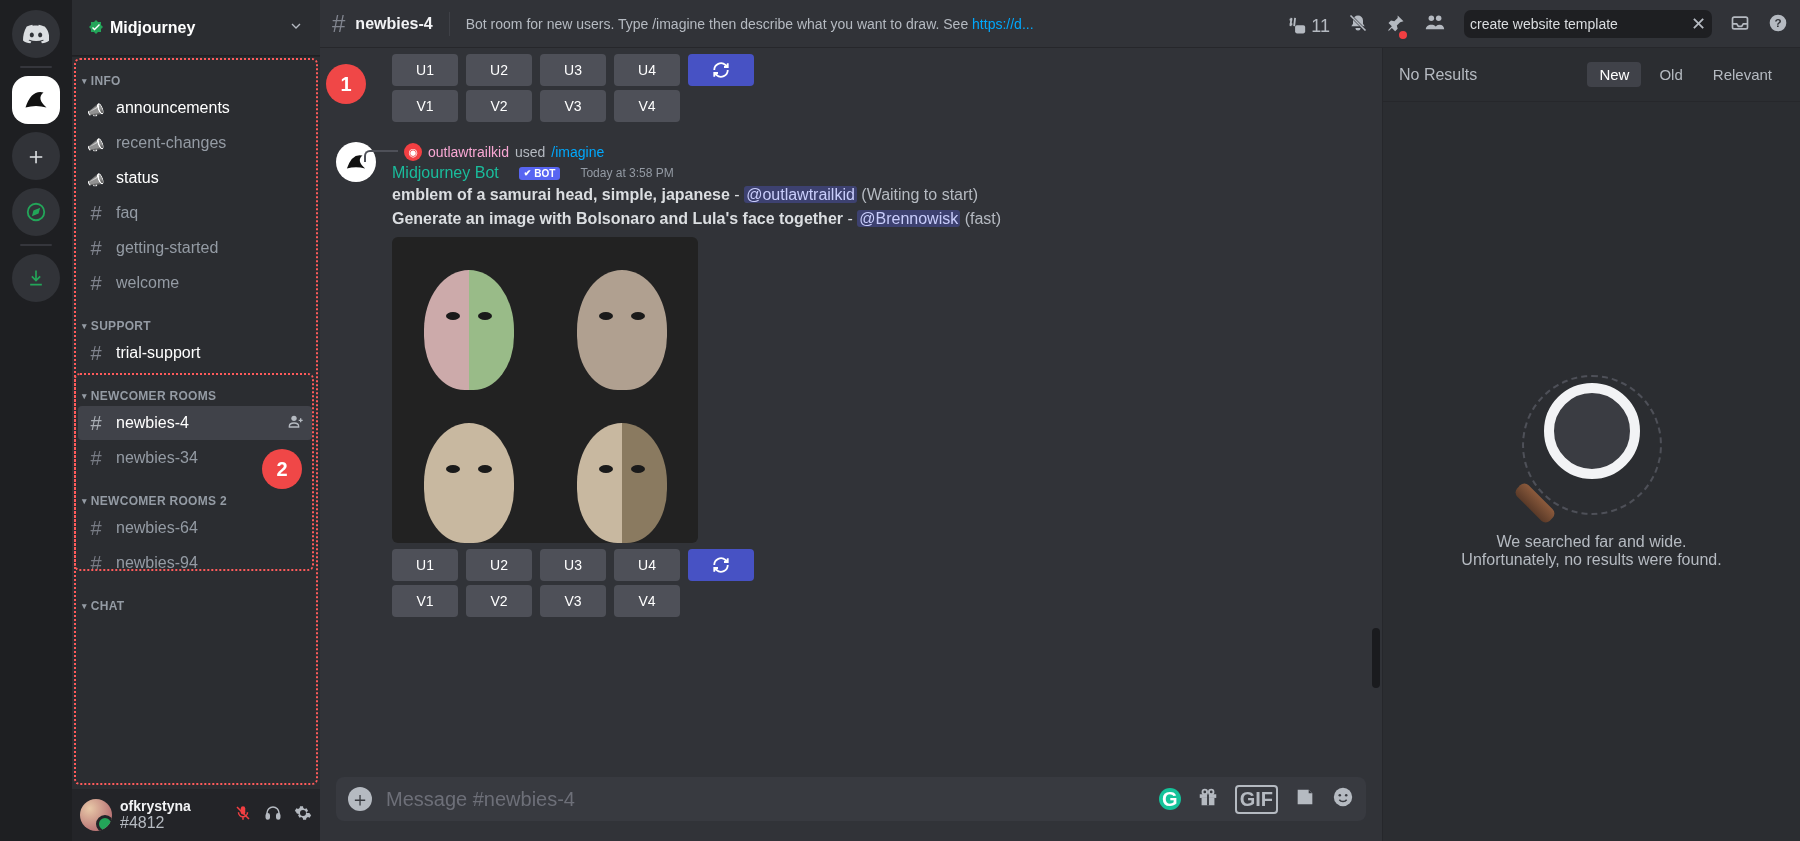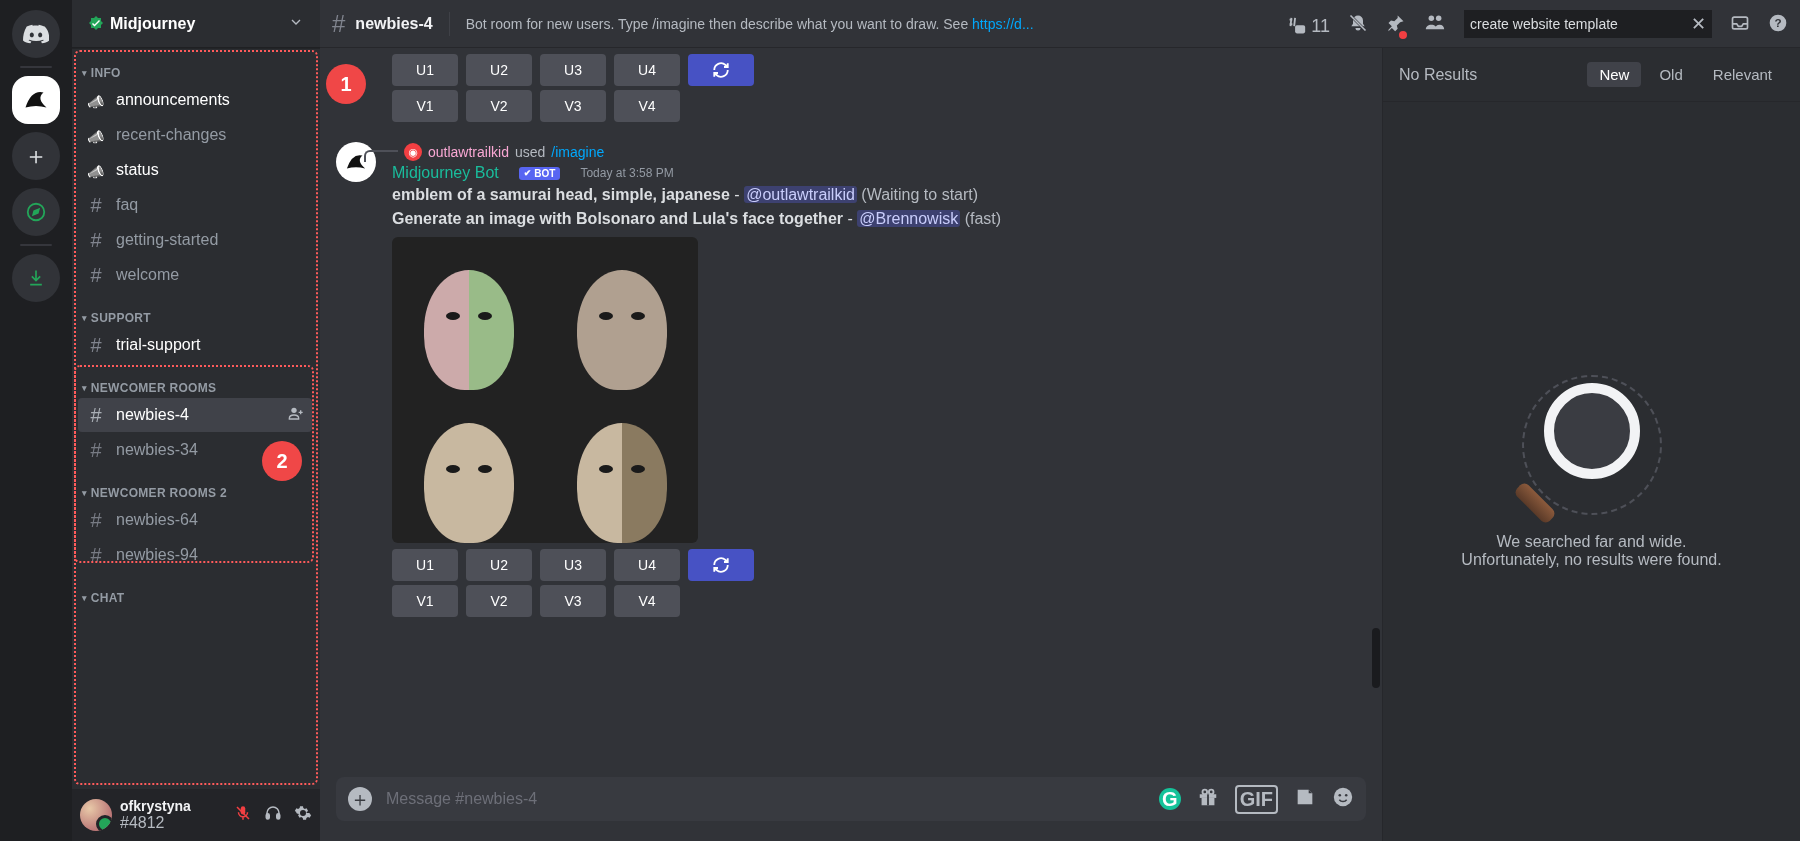--- a/index.html
+++ b/index.html
@@ -11,21 +11,21 @@
   .server-pill { width: 48px; height: 48px; border-radius: 50%; background: #313338; display:flex; align-items:center; justify-content:center; cursor:pointer; }
   .server-pill.active { border-radius: 16px; background:#fff; }
   .server-pill svg, .server-pill span { color:#dbdee1; }
   .server-pill.add { color:#23a559; font-size:24px; font-weight:300; }
   .server-pill.explore { color:#23a559; }
   .server-pill.download { color:#23a559; }
   .rail-sep { width:32px; height:2px; background:#35363c; border-radius:1px; }
 
   
   .channel-sidebar { width: 248px; background:#2b2d31; display:flex; flex-direction:column; position:relative; }
-  .server-header { height:48px; display:flex; align-items:center; padding:0 16px; border-bottom:1px solid #1f2023; box-shadow:0 1px 0 rgba(0,0,0,.2); cursor:pointer; }
+  .server-header { height:56px; display:flex; align-items:center; padding:0 16px; border-bottom:1px solid #1f2023; box-shadow:0 1px 0 rgba(0,0,0,.2); cursor:pointer; }
   .server-header .name { font-weight:600; font-size:16px; color:#fff; flex:1; display:flex; align-items:center; gap:6px;}
   .server-header .chev { color:#b5bac1; }
   .server-header .verify { width:16px; height:16px; }
 
   .channels-scroll { flex:1; overflow:hidden; padding:0 4px 0 2px; position:relative; }
   .category { padding:18px 8px 2px 8px; font-size:12px; font-weight:600; color:#949ba4; letter-spacing:.3px; display:flex; align-items:center; gap:4px; text-transform:uppercase; cursor:pointer;}
   .category .tri { font-size:9px; }
   .channel { height:34px; margin:1px 4px; border-radius:4px; display:flex; align-items:center; padding:0 8px; color:#949ba4; font-size:16px; gap:10px; cursor:pointer;}
   .channel.active { background:#404249; color:#fff; }
   .channel.bold { color:#fff; font-weight:500; }
@@ -57,21 +57,21 @@
   .top-bar .chan-hash { color:#80848e; font-size:24px; font-weight:500;}
   .top-bar .chan-name { font-weight:600; color:#f2f3f5; font-size:16px;}
   .top-bar .divider { width:1px; height:24px; background:#3f4147; margin:0 6px;}
   .top-bar .topic { color:#b5bac1; font-size:14px; white-space:nowrap; overflow:hidden; text-overflow:ellipsis; flex:1;}
   .top-bar .topic a { color:#00a8fc; }
   .top-bar .tools { display:flex; align-items:flex-end; gap:18px; color:#b5bac1;}
   .top-bar .tools .threads { display:flex; align-items:center; gap:4px; font-size:15px; }
   .top-bar .tools span { cursor:pointer; font-size:18px;}
   .pin-dot { position:relative;}
   .pin-dot::after{content:""; position:absolute; right:-3px; bottom:-3px; width:8px; height:8px; background:#f23f42; border-radius:50%; border:2px solid #313338;}
-  .search-box { background:#1e1f22; border-radius:0; height:28px; width:248px; display:flex; align-items:center; padding:0 6px;}
+  .search-box { background:#1e1f22; border-radius:7px; height:28px; width:248px; display:flex; align-items:center; padding:0 6px;}
   .search-box input { flex:1; background:transparent; border:none; outline:none; color:#dbdee1; font-size:14px;}
   .search-box .clear { color:#b5bac1; cursor:pointer; font-size:16px;}
 
   .content-row { flex:1; display:flex; min-height:0;}
   .messages { flex:1; display:flex; flex-direction:column; min-width:0; position:relative;}
   .messages-scroll { flex:1; overflow:hidden; padding:0 16px 0 16px; position:relative;}
   .btn-row { display:flex; gap:8px; margin:4px 0 4px 56px;}
   .mj-btn { background:#4e5058; color:#fff; border:none; border-radius:4px; min-width:66px; height:32px; font-size:14px; font-weight:500; cursor:pointer; display:flex; align-items:center; justify-content:center;}
   .mj-btn.refresh { background:#4752c4; }
   .mj-btn.refresh svg { width:18px; height:18px;}
@@ -102,21 +102,21 @@
   .face::before{ left:22px;} .face::after{ right:22px;}
   .cell1 { background:linear-gradient(90deg,#7a1515 50%,#3d7a2d 50%);} 
   .cell1 .face { background:linear-gradient(90deg,#caa 50%,#9b8 50%);} 
   .cell2 { background:linear-gradient(90deg,#2d6b2d 50%,#d6c84a 50%);} 
   .cell2 .face { background:#b0a090;}
   .cell3 { background:#1a2a3a;} .cell3 .face { background:#c8b8a0;}
   .cell4 { background:#101010;} .cell4 .face { background:linear-gradient(90deg,#c8b8a0 50%,#8a7a60 50%);}
 
   .composer { margin:0 16px 20px 16px; background:#383a40; border-radius:8px; height:44px; display:flex; align-items:center; padding:0 12px; gap:14px;}
   .composer .add { width:24px; height:24px; background:#b5bac1; border-radius:50%; color:#383a40; display:flex; align-items:center; justify-content:center; font-size:20px; cursor:pointer;}
-  .composer input { flex:1; background:transparent; border:none; outline:none; font-size:16px; color:#e5e5e5;}
+  .composer input { flex:1; background:transparent; border:none; outline:none; font-size:20px; color:#e5e5e5;}
   .composer input::placeholder{color:#6d6f78;}
   .composer .right { display:flex; align-items:center; gap:16px; color:#b5bac1;}
   .composer .right span { cursor:pointer; font-size:20px;}
   .grammarly { width:22px; height:22px; border-radius:50%; background:#15c39a; display:flex; align-items:center; justify-content:center; color:#fff; font-weight:700; font-size:13px;}
   .gif-btn { border:2px solid #b5bac1; border-radius:4px; font-size:10px; font-weight:700; padding:1px 3px; color:#b5bac1;}
 
   
   .search-panel { width:418px; background:#2b2d31; display:flex; flex-direction:column; border-left:1px solid #26272b;}
   .search-header { display:flex; align-items:center; padding:14px 16px; gap:10px; border-bottom:1px solid #26272b;}
   .search-header .label { flex:1; color:#b5bac1; font-size:16px;}

